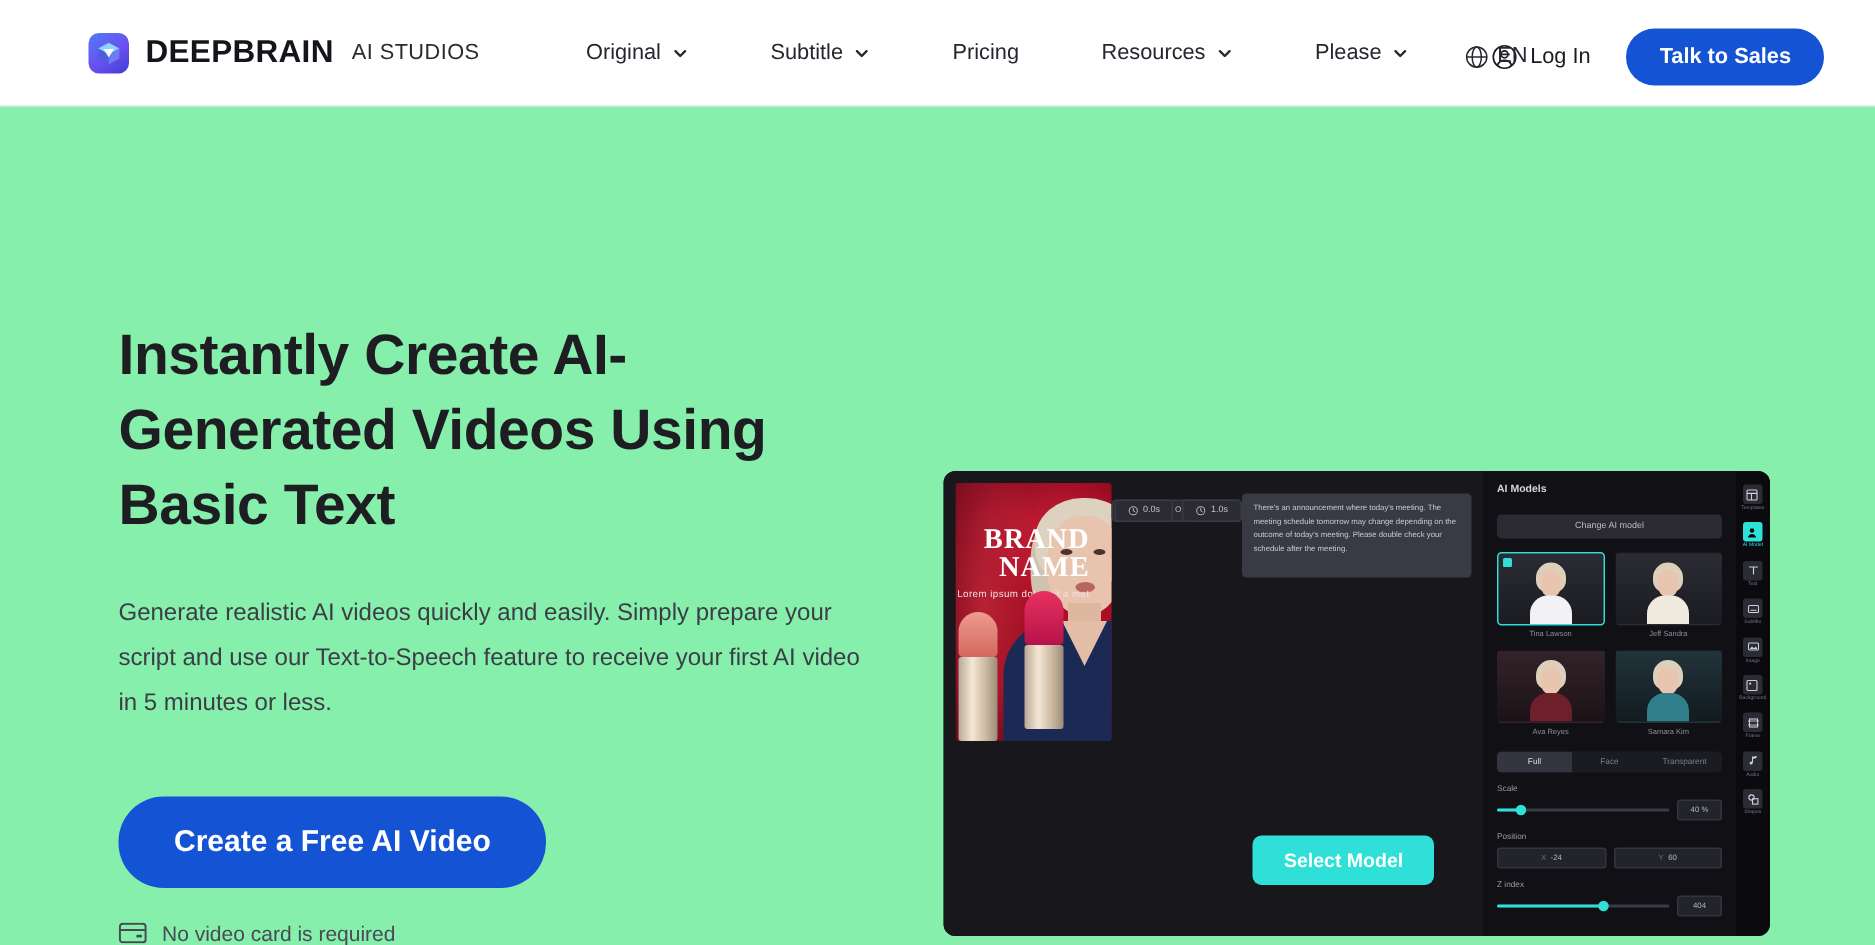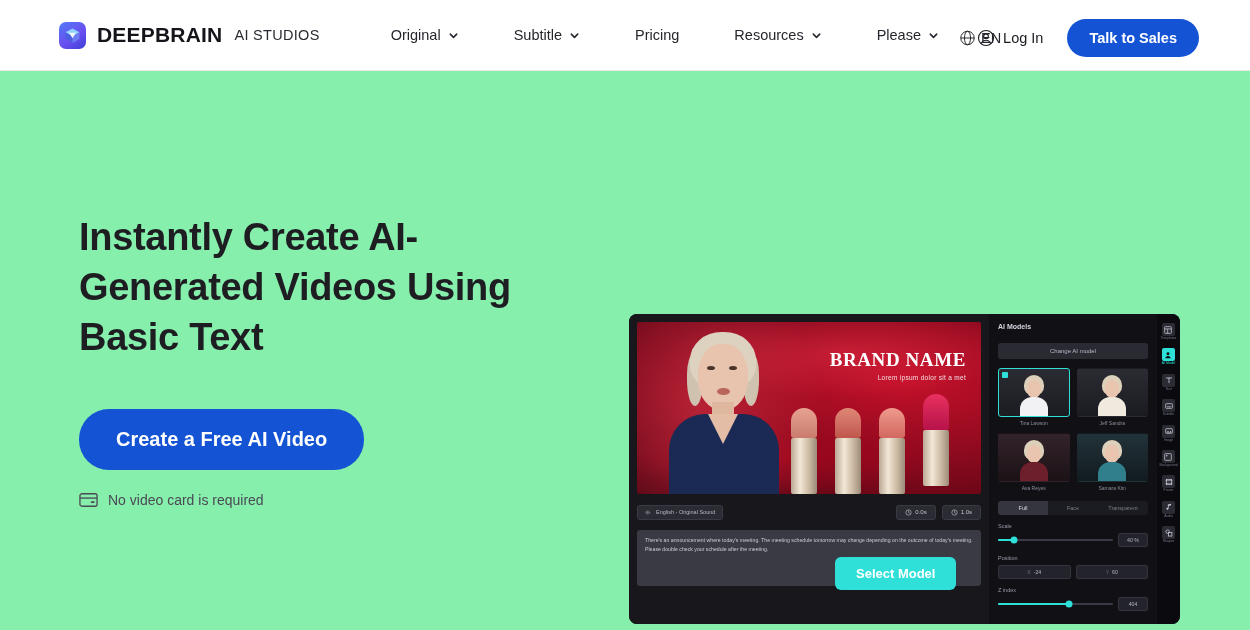--- a/index.html
+++ b/index.html
@@ -51,21 +51,21 @@
     padding: 6px 10px; margin-right: 35px;
     cursor: pointer; white-space: nowrap;
   }
   .nav-item:last-child { margin-right: 0; }
   .caret {
     width: 11px; height: 11px; flex: 0 0 auto;
     display:block;
   }
 
   .header-right {
-    position: absolute; right: 51px; top: 0; height: 75px;
+    position: absolute; right: 34px; top: 0; height: 75px;
     display: flex; align-items: center; gap: 0;
   }
   .lang-select {
     position: absolute;
     left: -18px; top: 50%; transform: translateY(-50%);
     display: flex; align-items: center; gap: 5px;
     font-size: 14.5px; color: #26262e;
     cursor: pointer;
   }
   .globe { width: 17px; height: 17px; flex: 0 0 auto; }
@@ -130,21 +130,21 @@
     width: 551px; height: 310px;
     background: #131317;
     border-radius: 8px;
     overflow: hidden;
     display: flex;
   }
   .mock-main {
     position: relative;
     width: 360px; height: 310px;
     background: #17171c;
-    display: flex; flex-direction: column;
+    display: flex; 
     padding: 8px 8px 0 8px;
   }
   .canvas {
     position: relative;
     width: 100%; height: 172px;
     border-radius: 2px;
     overflow: hidden;
     background:
       radial-gradient(ellipse 120% 90% at 78% 35%, #c3102a 0%, #8d0a1e 48%, #4d0412 100%);
   }
@@ -436,20 +436,21 @@
     </div>
 
     <button class="btn-sales">Talk to Sales</button>
   </div>
 </div>
 
 <div class="hero">
 
   <div class="hero-left">
     <h1 class="headline">Instantly Create AI-Generated Videos Using Basic Text</h1>
+    <p class="subcopy">Generate realistic AI videos quickly and easily. Simply prepare your script and use our Text-to-Speech feature to receive your first AI video in 5 minutes or less.</p>
     <button class="btn-cta">Create a Free AI Video</button>
     <div class="nocard">
       <svg class="card-ic" viewBox="0 0 24 18">
         <rect x="1" y="1" width="22" height="16" rx="2.5" fill="none" stroke="#4a4a54" stroke-width="1.7"></rect>
         <line x1="1" y1="6.5" x2="23" y2="6.5" stroke="#4a4a54" stroke-width="1.7"></line>
         <rect x="15" y="10.5" width="5" height="2.4" rx="1" fill="#4a4a54"></rect>
       </svg>
       <span>No video card is required</span>
     </div>
   </div>

